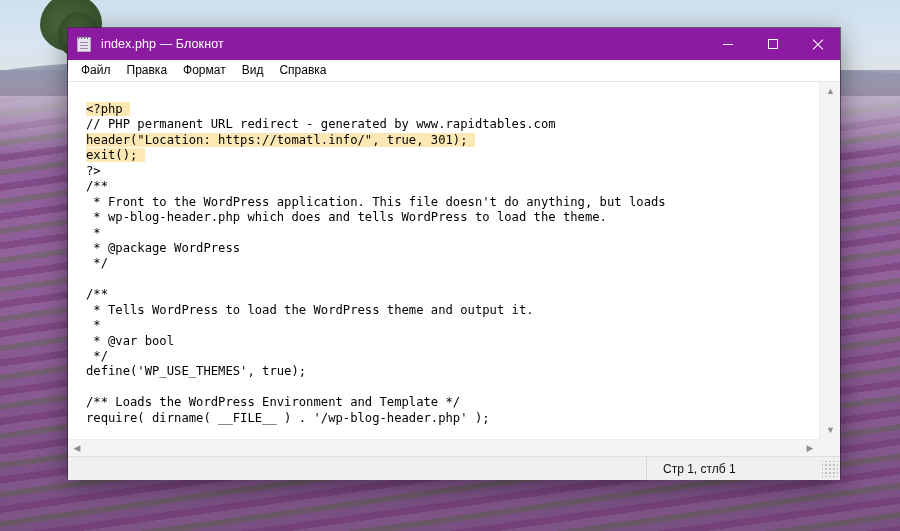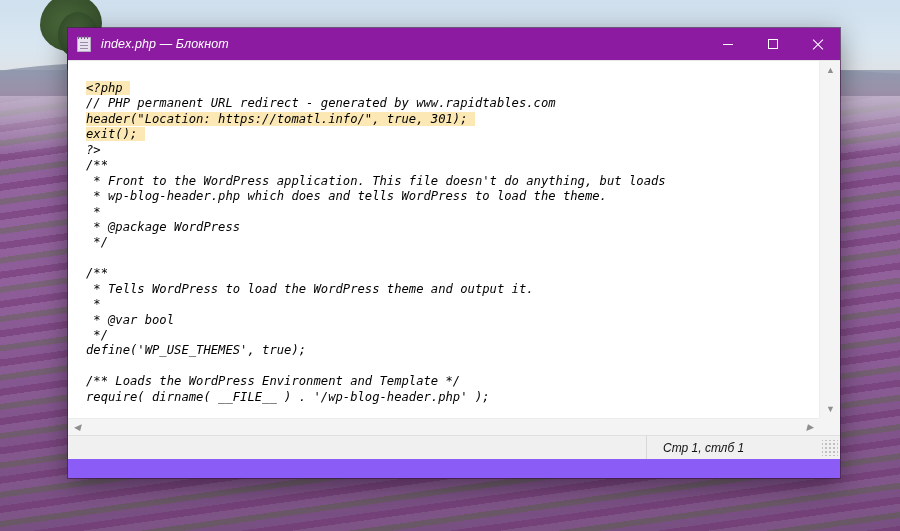--- a/index.html
+++ b/index.html
@@ -87,22 +87,21 @@
     width: 6px; height: 22px;
     background: #4a3a33;
   }
 
   
   #notepad-window {
     position: absolute;
     left: 68px; top: 28px;
     width: 772px; height: 450px;
     box-shadow: 0 6px 26px rgba(0,0,0,.42), 0 0 0 1px rgba(80,30,90,.65);
-    background: #8b5cf6;
-    font-style: italic;
+    background: #bef264;
   }
 
   .titlebar {
     height: 32px;
     background: #8c1ba2;
     display: flex;
     align-items: center;
     position: relative;
   }
   .title-icon {
@@ -310,20 +309,27 @@
         </div>
         <div class="win-btn">
           <span class="glyph-max"></span>
         </div>
         <div class="win-btn close">
           <span class="glyph-close"></span>
         </div>
       </div>
     </div>
 
+    <div class="menubar">
+      <div class="menu-item">Файл</div>
+      <div class="menu-item">Правка</div>
+      <div class="menu-item">Формат</div>
+      <div class="menu-item">Вид</div>
+      <div class="menu-item">Справка</div>
+    </div>
 
     <div class="editor-wrap">
 
       <div class="text-area">
         <div class="code" id="code-lines"><div class="line"><span class="caret"></span><span class="hl">&lt;?php </span></div><div class="line">// PHP permanent URL redirect - generated by www.rapidtables.com</div><div class="line"><span class="hl">header("Location: https://tomatl.info/", true, 301); </span></div><div class="line"><span class="hl">exit(); </span></div><div class="line">?&gt;</div><div class="line">/**</div><div class="line"> * Front to the WordPress application. This file doesn't do anything, but loads</div><div class="line"> * wp-blog-header.php which does and tells WordPress to load the theme.</div><div class="line"> *</div><div class="line"> * @package WordPress</div><div class="line"> */</div><div class="line">&nbsp;</div><div class="line">/**</div><div class="line"> * Tells WordPress to load the WordPress theme and output it.</div><div class="line"> *</div><div class="line"> * @var bool</div><div class="line"> */</div><div class="line">define('WP_USE_THEMES', true);</div><div class="line">&nbsp;</div><div class="line">/** Loads the WordPress Environment and Template */</div><div class="line">require( dirname( __FILE__ ) . '/wp-blog-header.php' );</div></div>
       </div>
 
       <div class="vscroll">
         <div class="sb-arrow up">▲</div>
         <div class="sb-arrow down">▼</div>

